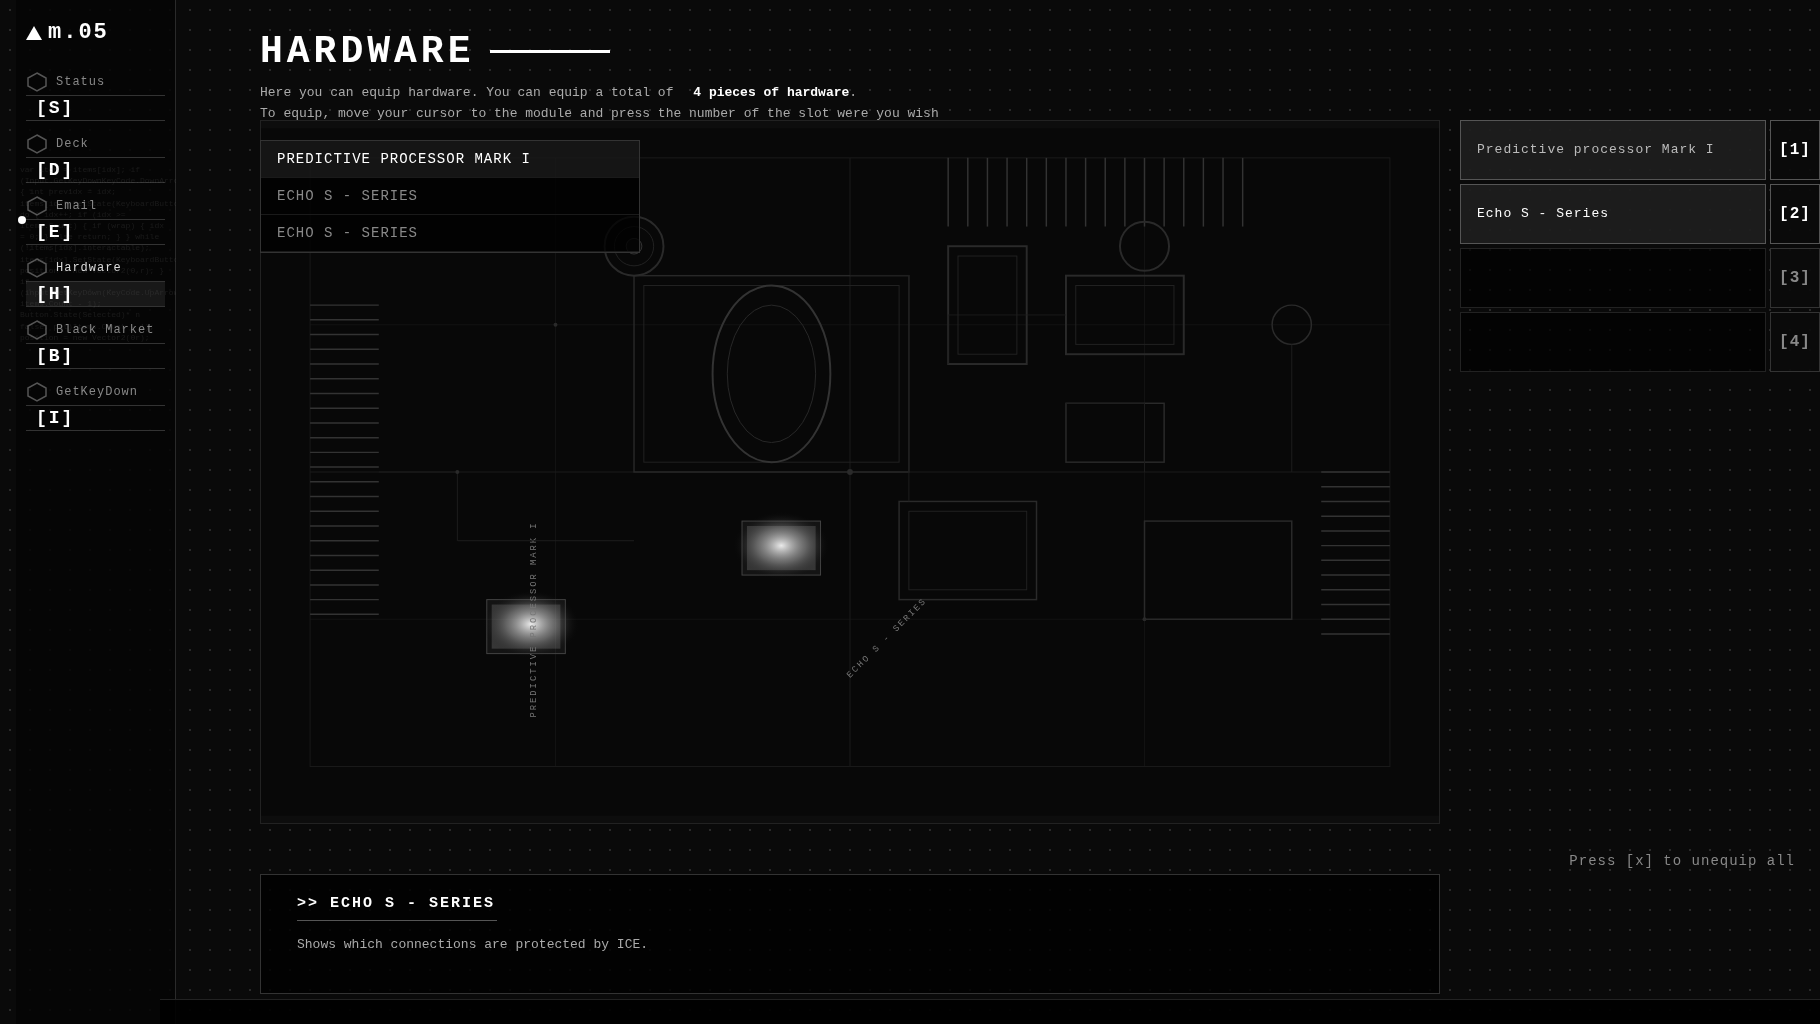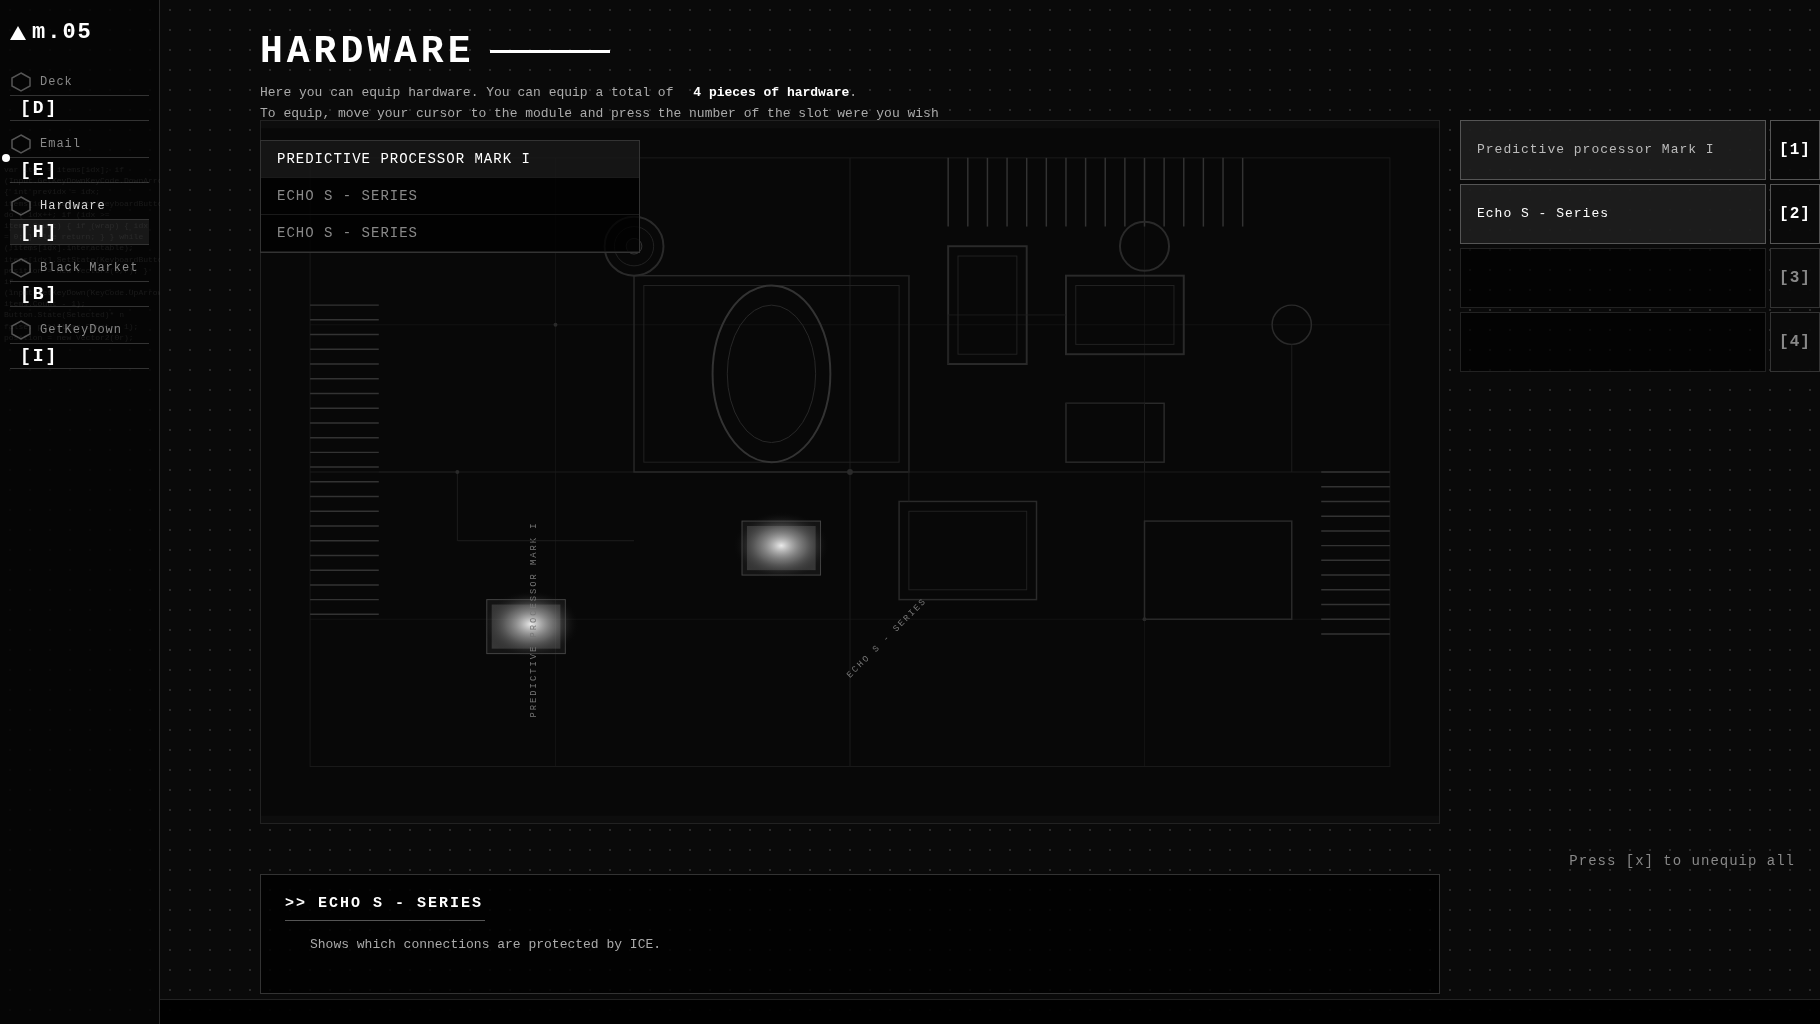--- a/index.html
+++ b/index.html
@@ -28,21 +28,21 @@
     .main-container {
       position: relative;
       width: 1820px;
       height: 1024px;
       z-index: 1;
     }
 
     
     .sidebar {
       position: absolute;
-      left: 0;
+      left: 16px;
       top: 0;
       width: 160px;
       height: 100%;
       background: rgba(5,5,5,0.85);
       border-right: 1px solid #2a2a2a;
       display: flex;
       flex-direction: column;
       align-items: flex-start;
       padding-top: 20px;
     }
@@ -239,21 +239,21 @@
     }
 
     
     .description-panel {
       position: absolute;
       bottom: 30px;
       left: 100px;
       right: 380px;
       background: rgba(0,0,0,0.8);
       border: 1px solid #333;
-      padding: 20px 24px;
+      padding: 20px 36px;
       min-height: 120px;
     }
 
     .desc-title {
       font-size: 15px;
       font-weight: bold;
       color: #ffffff;
       letter-spacing: 2px;
       margin-bottom: 8px;
     }
@@ -262,21 +262,20 @@
       width: 200px;
       height: 1px;
       background: #555;
       margin-bottom: 14px;
     }
 
     .desc-text {
       font-size: 13px;
       color: #aaa;
       line-height: 1.6;
-      margin-left: 25px;
     }
 
     
     .right-slot-panel {
       position: absolute;
       top: 120px;
       right: 0;
       width: 360px;
       display: flex;
       flex-direction: column;
@@ -376,20 +375,31 @@
 <div class="main-container">
 
   <div class="sidebar">
 
     <div class="sidebar-logo">
       <div class="triangle"></div>
       <span>m.05</span>
     </div>
 
     <div id="sidebar-nav" style="width:100%;">
+        <div class="sidebar-nav-item">
+          <div class="nav-icon-row">
+            <div class="nav-hex-icon">
+              <svg viewBox="0 0 22 22">
+                <polygon points="11,2 20,7 20,15 11,20 2,15 2,7" fill="none" stroke="#555" stroke-width="1.5"></polygon>
+              </svg>
+            </div>
+            <span class="nav-label">Status</span>
+          </div>
+          <div class="nav-key">[S]</div>
+        </div>
         <div class="sidebar-nav-item">
           <div class="nav-icon-row">
             <div class="nav-hex-icon">
               <svg viewBox="0 0 22 22">
                 <polygon points="11,2 20,7 20,15 11,20 2,15 2,7" fill="none" stroke="#555" stroke-width="1.5"></polygon>
               </svg>
             </div>
             <span class="nav-label">Deck</span>
           </div>
           <div class="nav-key">[D]</div>

